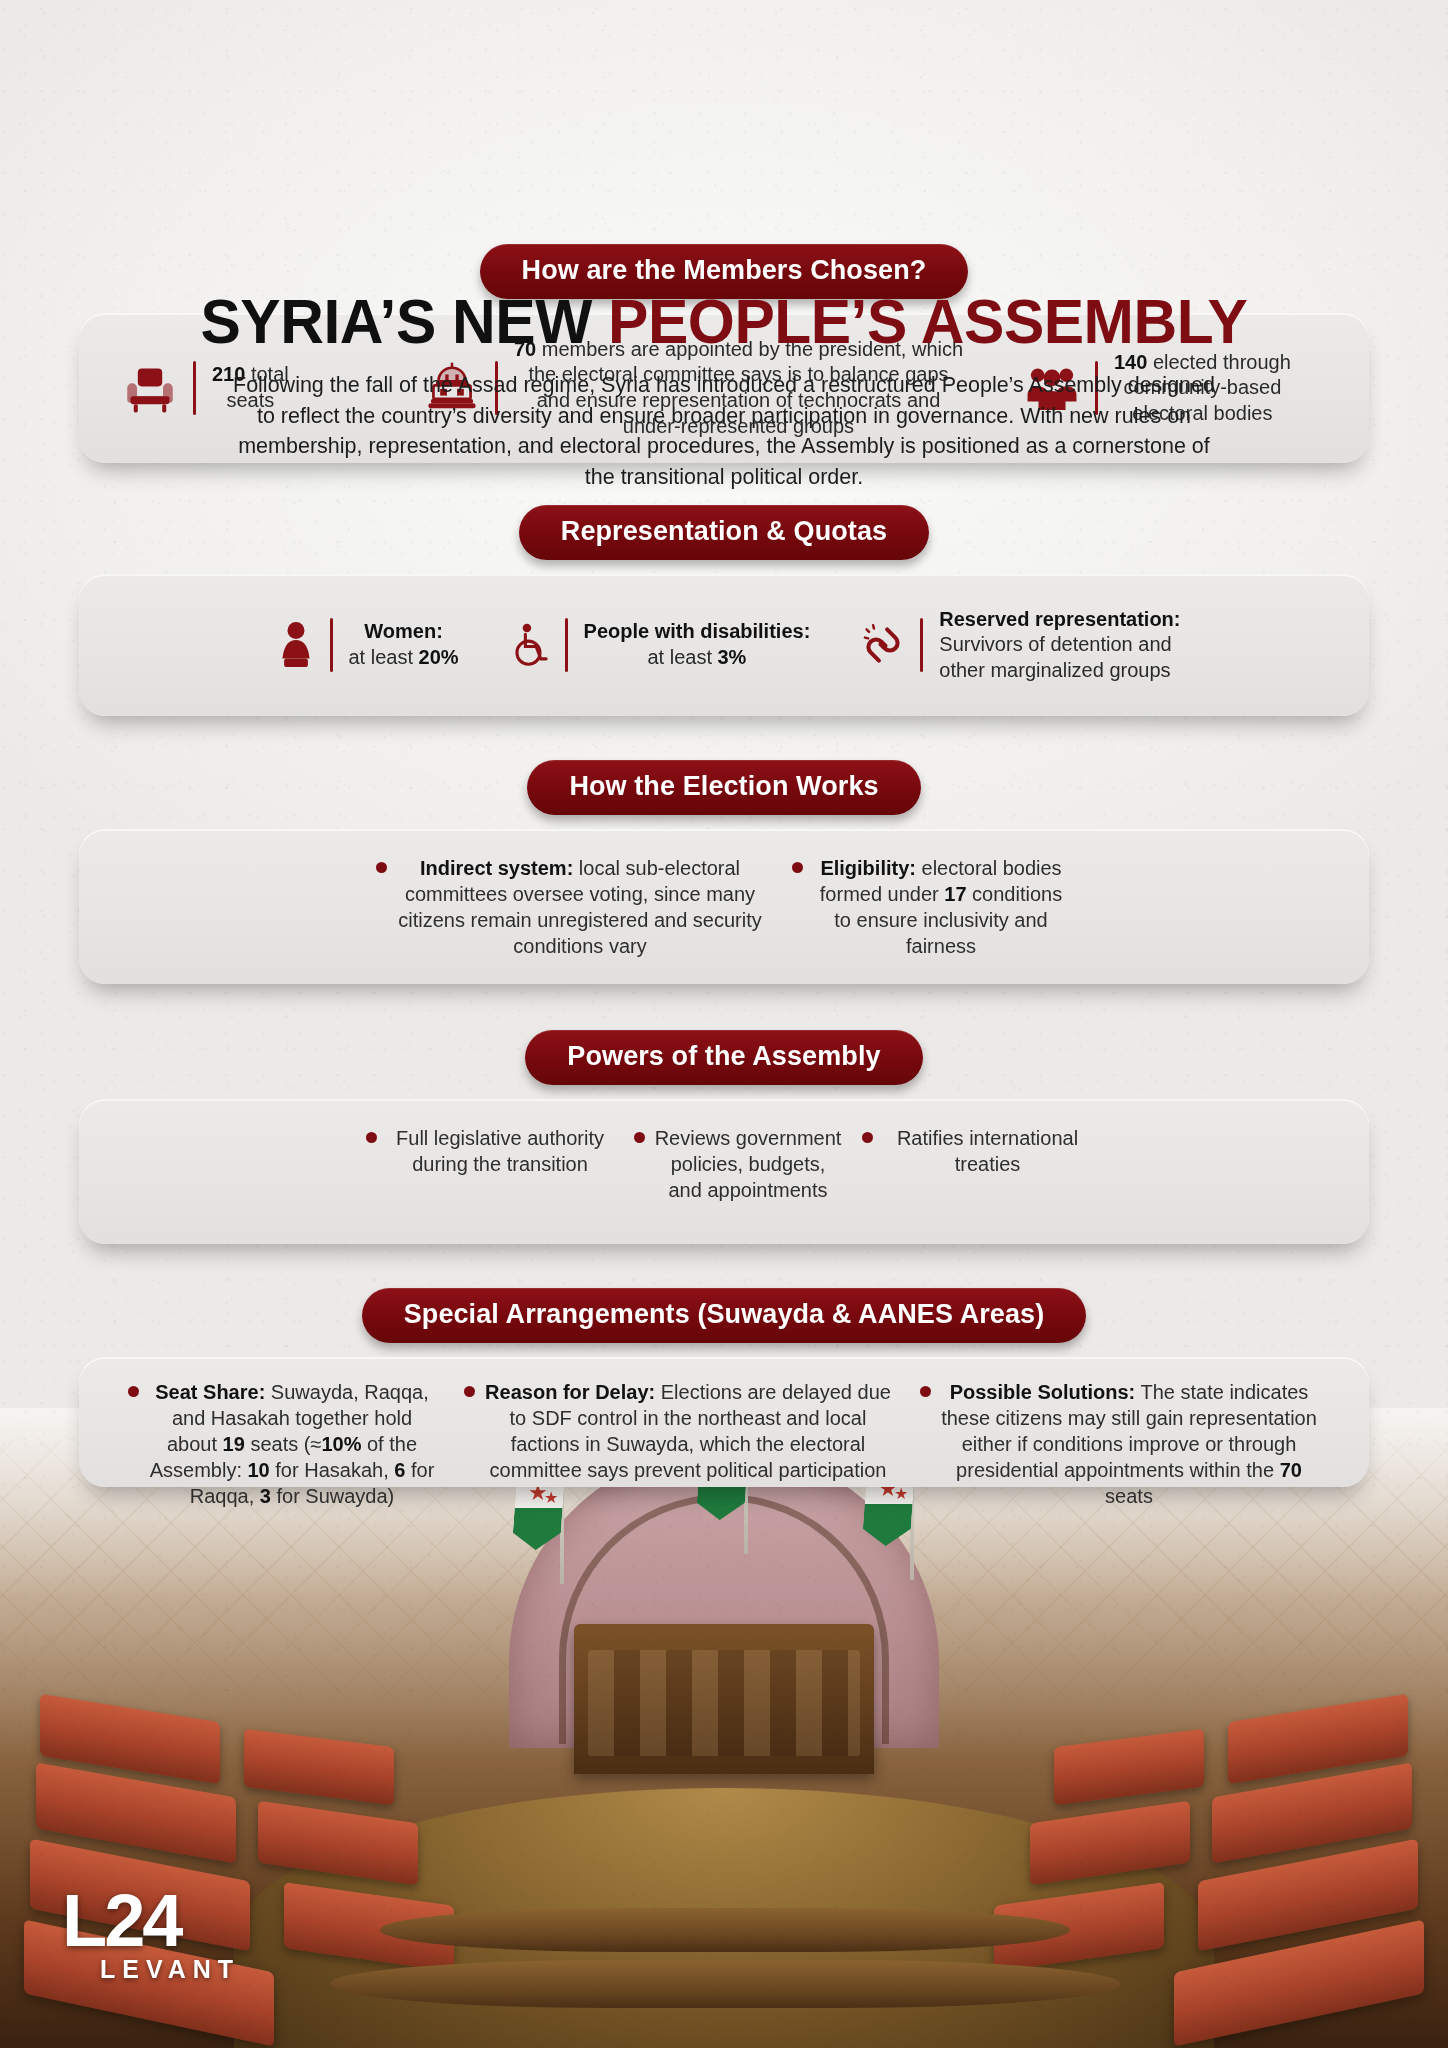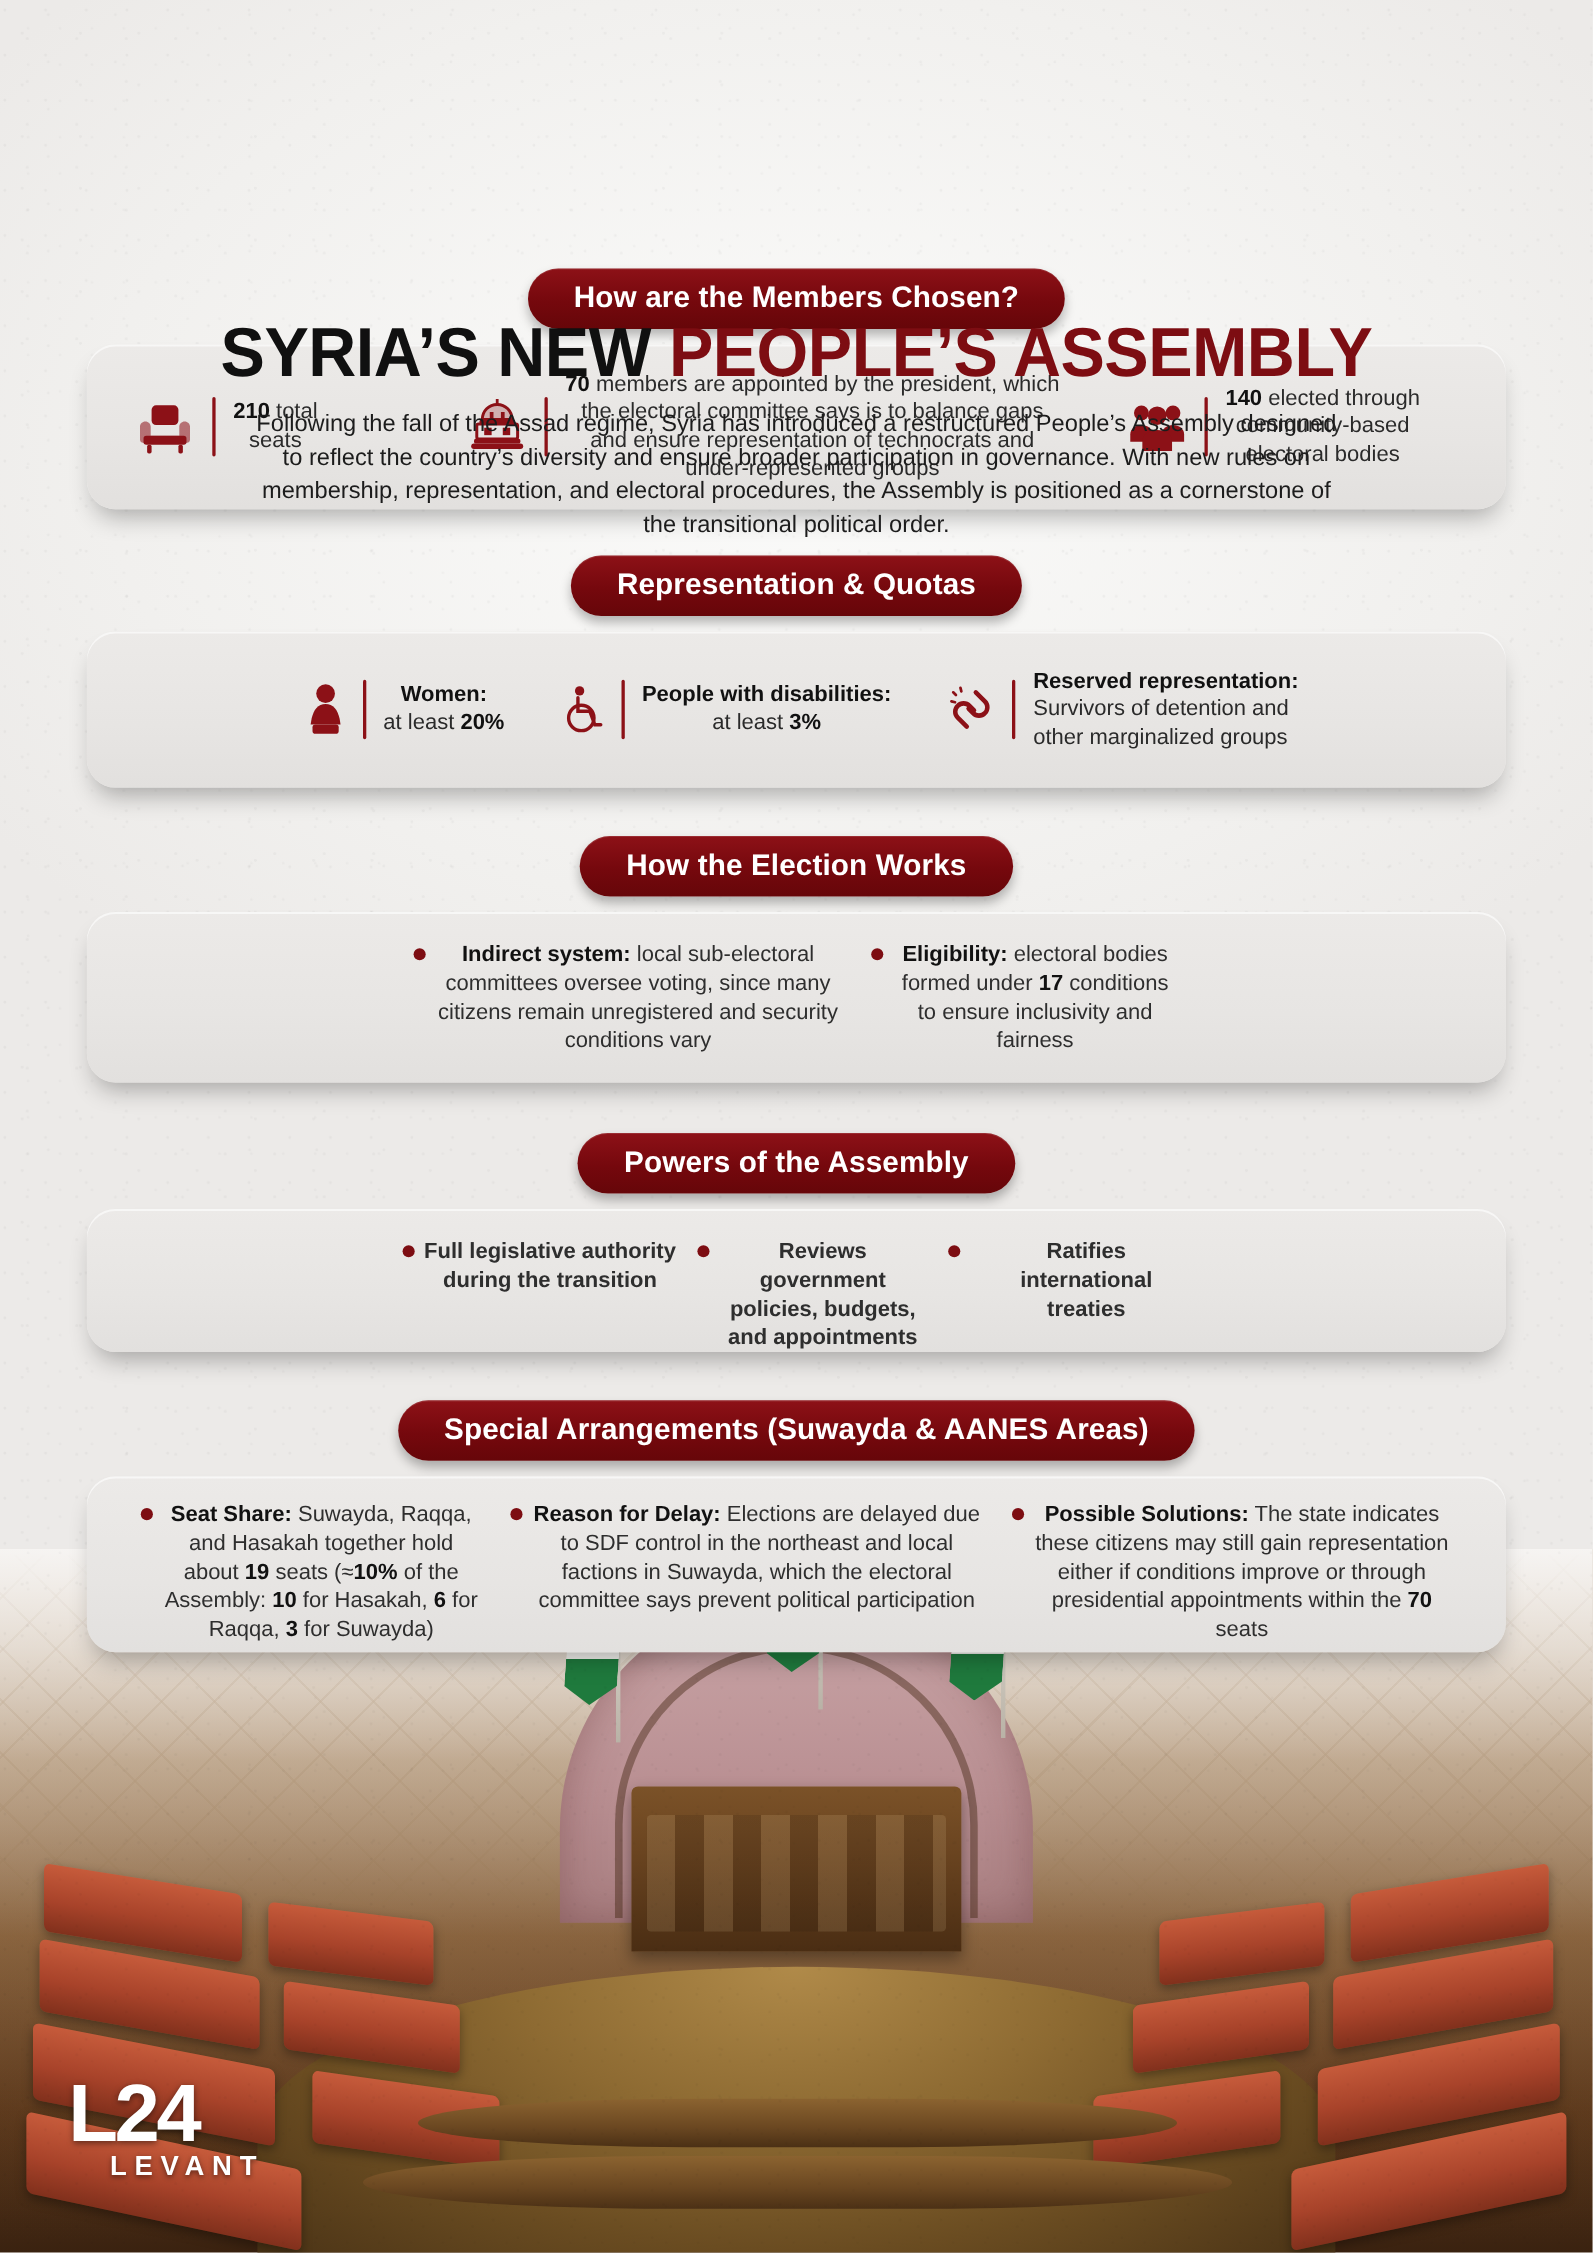--- a/index.html
+++ b/index.html
@@ -90,22 +90,22 @@
     border-radius: 26px;
     box-shadow: 0 14px 22px -8px rgba(0,0,0,.30), 0 2px 0 rgba(255,255,255,.6) inset;
     display: flex;
     align-items: center;
     justify-content: center;
   }
 
   .card.tall   { height: 150px; }
   .card.quota  { height: 142px; }
   .card.elect  { height: 155px; }
-  .card.powers { height: 130px; font-weight: bold; }
-  .card.special{ height: 160px; }
+  .card.powers { height: 145px; }
+  .card.special{ height: 130px; }
 
   
   .icon-item {
     display: flex;
     align-items: center;
     gap: 0;
   }
   .icon-box {
     width: 74px;
     display: flex; align-items: center; justify-content: center;

